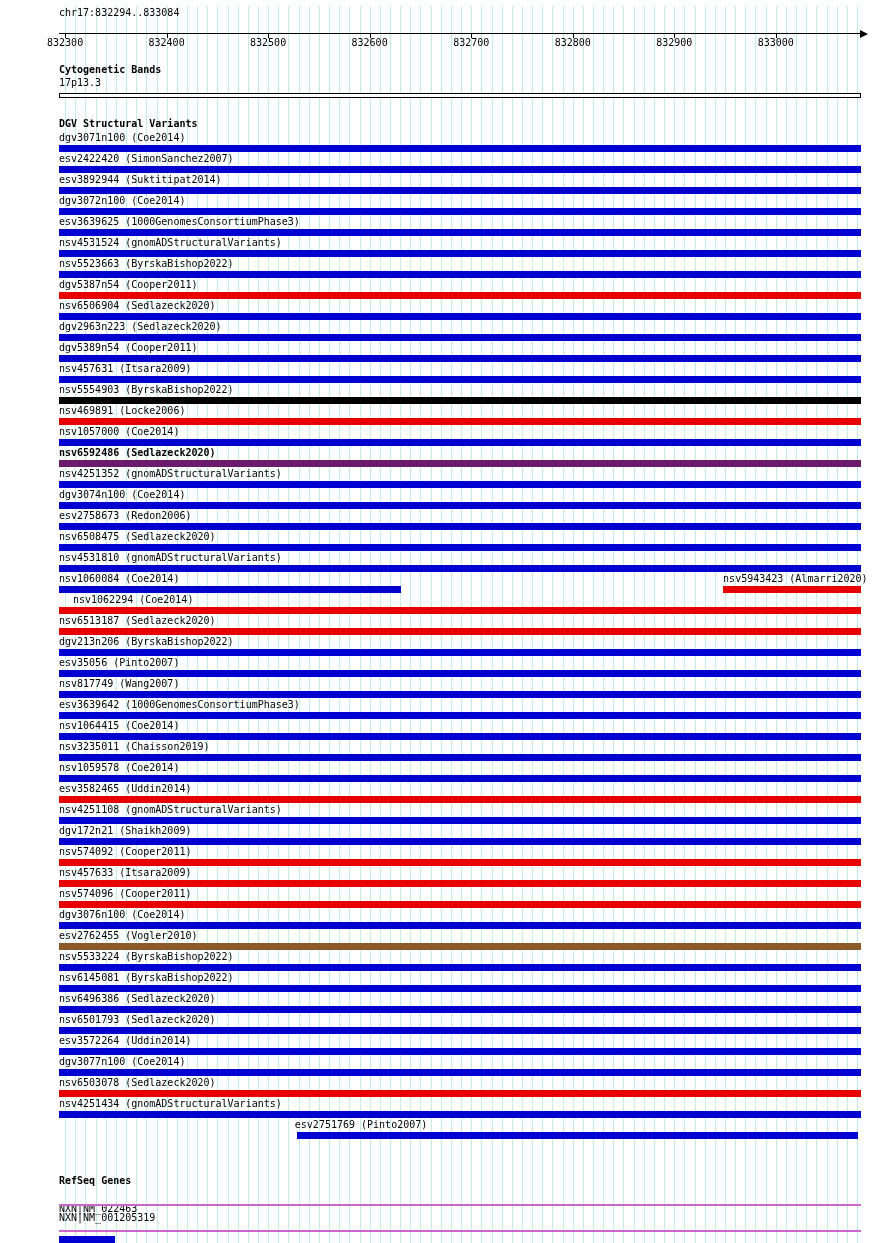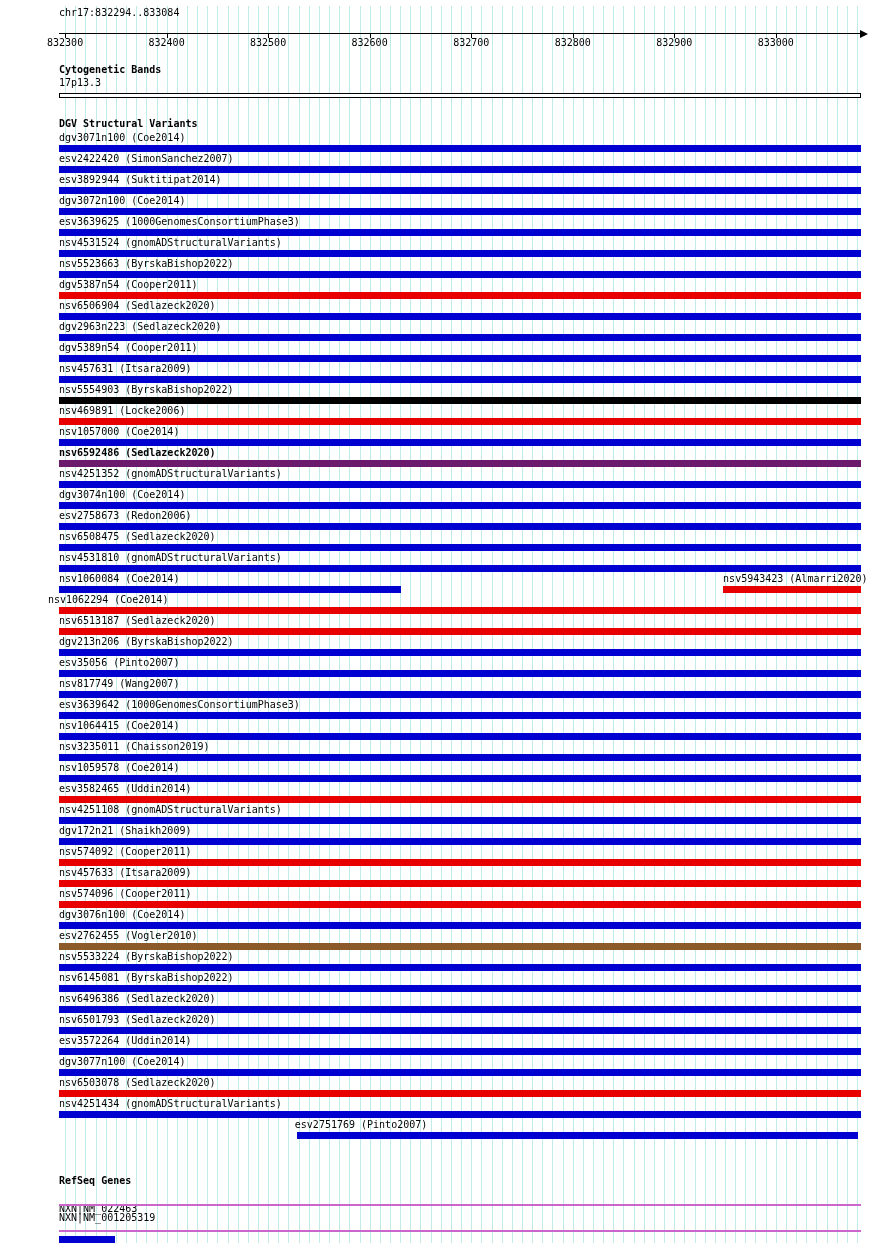--- a/index.html
+++ b/index.html
@@ -236,21 +236,21 @@
     <div class="txt row-label" style="left: 59px; top: 510px;">esv2758673 (Redon2006)</div>
     <div class="row-bar" style="left: 59px; top: 523px; width: 802px; background: rgb(0, 0, 208);"></div>
     <div class="txt row-label" style="left: 59px; top: 531px;">nsv6508475 (Sedlazeck2020)</div>
     <div class="row-bar" style="left: 59px; top: 544px; width: 802px; background: rgb(0, 0, 208);"></div>
     <div class="txt row-label" style="left: 59px; top: 552px;">nsv4531810 (gnomADStructuralVariants)</div>
     <div class="row-bar" style="left: 59px; top: 565px; width: 802px; background: rgb(0, 0, 208);"></div>
     <div class="txt row-label" style="left: 59px; top: 573px;">nsv1060084 (Coe2014)</div>
     <div class="row-bar" style="left: 59px; top: 586px; width: 341.7px; background: rgb(0, 0, 208);"></div>
     <div class="txt row-label" style="left: 723.1px; top: 573px;">nsv5943423 (Almarri2020)</div>
     <div class="row-bar" style="left: 723.1px; top: 586px; width: 137.9px; background: rgb(232, 0, 0);"></div>
-    <div class="txt row-label" style="left: 48px; top: 594px;">nsv1062294 (Coe2014)</div>
+    <div class="txt row-label" style="left: 73px; top: 594px;">nsv1062294 (Coe2014)</div>
     <div class="row-bar" style="left: 59px; top: 607px; width: 802px; background: rgb(232, 0, 0);"></div>
     <div class="txt row-label" style="left: 59px; top: 615px;">nsv6513187 (Sedlazeck2020)</div>
     <div class="row-bar" style="left: 59px; top: 628px; width: 802px; background: rgb(232, 0, 0);"></div>
     <div class="txt row-label" style="left: 59px; top: 636px;">dgv213n206 (ByrskaBishop2022)</div>
     <div class="row-bar" style="left: 59px; top: 649px; width: 802px; background: rgb(0, 0, 208);"></div>
     <div class="txt row-label" style="left: 59px; top: 657px;">esv35056 (Pinto2007)</div>
     <div class="row-bar" style="left: 59px; top: 670px; width: 802px; background: rgb(0, 0, 208);"></div>
     <div class="txt row-label" style="left: 59px; top: 678px;">nsv817749 (Wang2007)</div>
     <div class="row-bar" style="left: 59px; top: 691px; width: 802px; background: rgb(0, 0, 208);"></div>
     <div class="txt row-label" style="left: 59px; top: 699px;">esv3639642 (1000GenomesConsortiumPhase3)</div>

